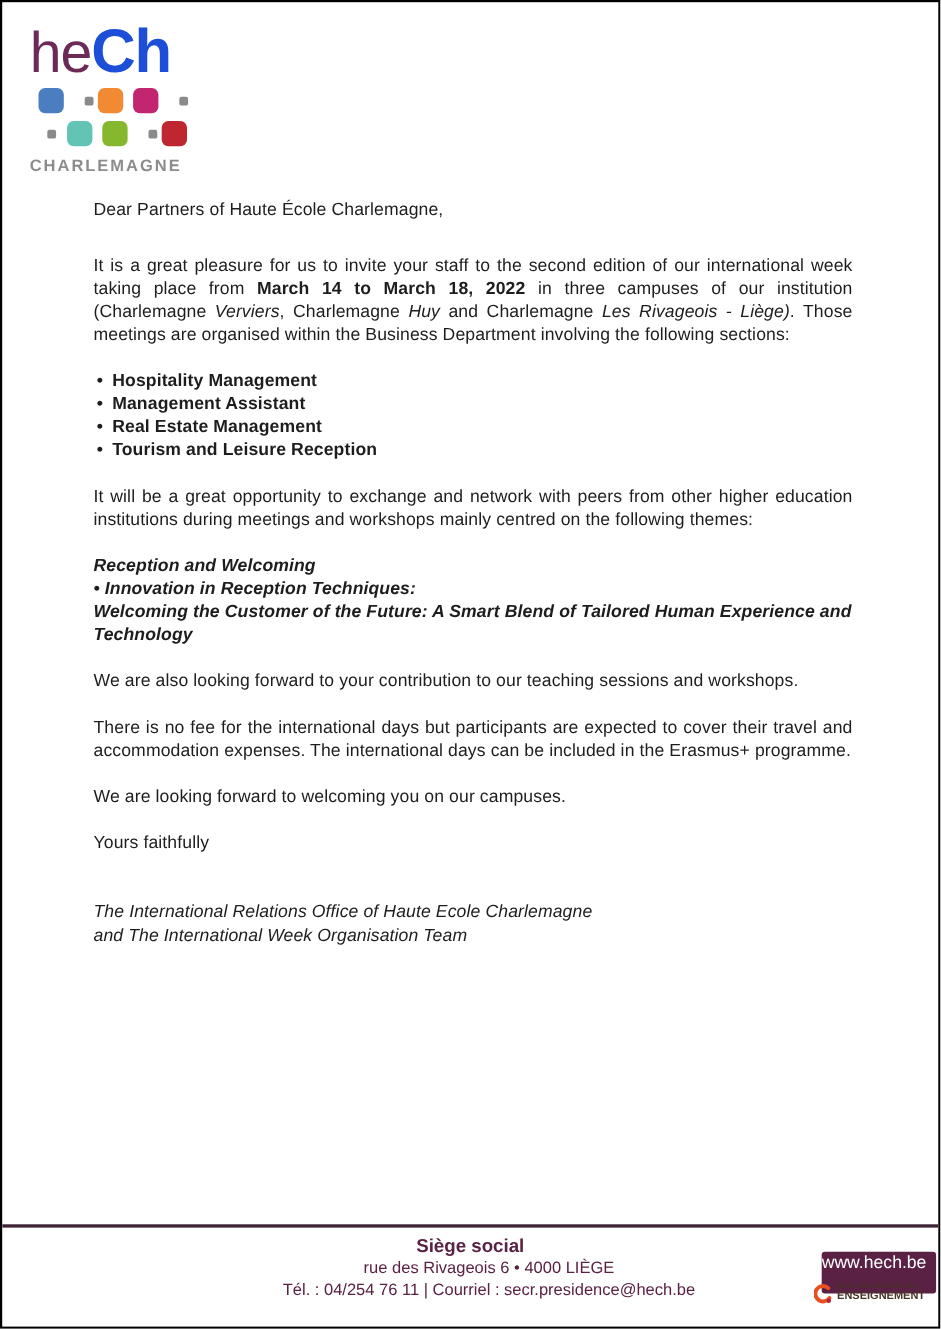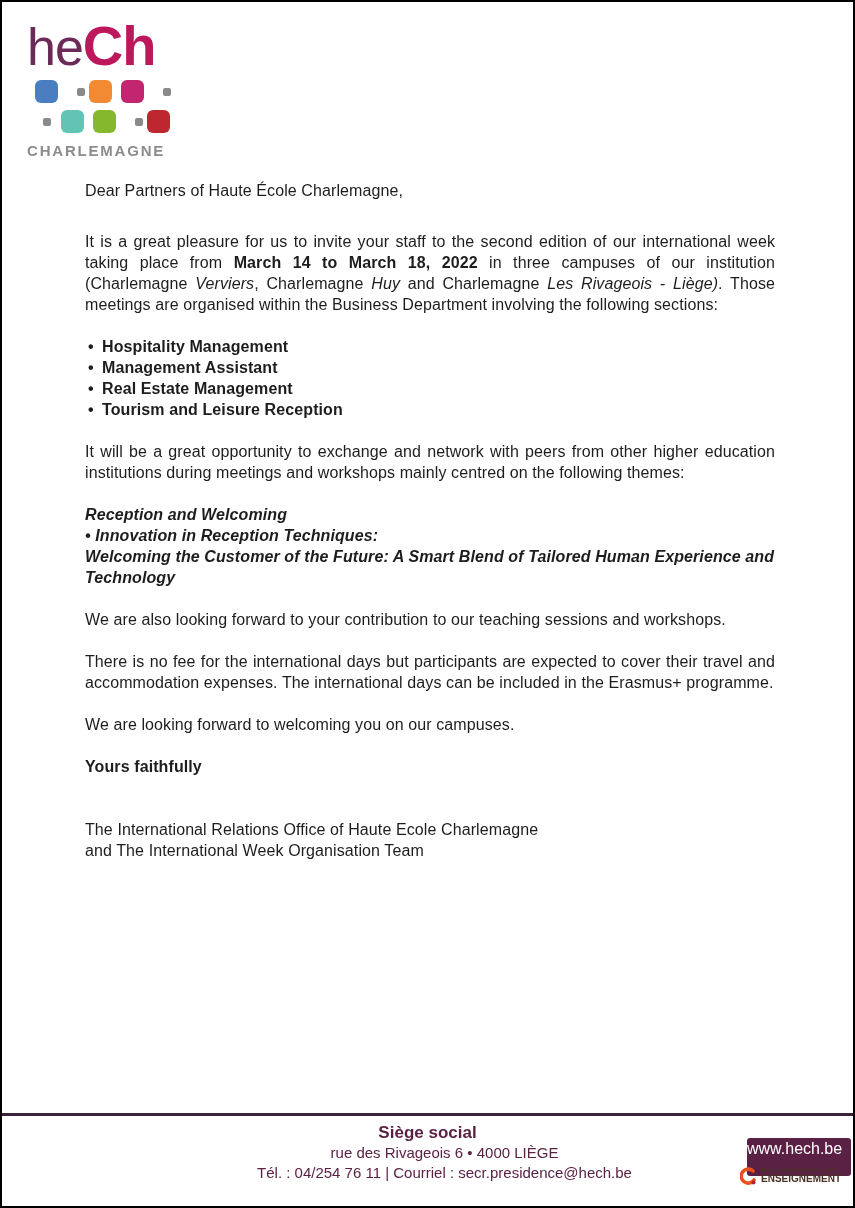--- a/index.html
+++ b/index.html
@@ -11,41 +11,41 @@
     background:#ffffff;
     font-family:"Liberation Sans", sans-serif;
     color:#1d1d1d;
     overflow:hidden;
   }
 
   
   .logo { position:absolute; left:25px; top:16px; width:160px; }
   .wordmark { line-height:1; white-space:nowrap; }
   .wordmark .wm-light { font-size:52px; font-weight:400; color:#6b2a58; letter-spacing:-1px; }
-  .wordmark .wm-bold  { font-size:56px; font-weight:800; color:#be185d; letter-spacing:-1px; }
+  .wordmark .wm-bold  { font-size:56px; font-weight:800; color:#1d4ed8; letter-spacing:-1px; }
   .squares { position:relative; width:160px; height:58px; margin-top:6px; }
   .sq  { position:absolute; width:23px; height:23px; border-radius:6px; }
   .dot { position:absolute; width:8px; height:8px; border-radius:2px; }
   .school-name { margin-top:4px; font-size:15px; font-weight:bold; letter-spacing:1.8px; color:#8c8c8c; }
 
   
   .content {
     position:absolute; left:83px; top:178px; width:690px;
     font-size:16px; line-height:21px; letter-spacing:0.1px;
   }
   .para { margin:0 0 21px 0; text-align:justify; }
   .salutation { margin-bottom:30px; text-align:left; }
   .b  { font-weight:bold; }
   .i  { font-style:italic; }
   .bullets { margin:0 0 21px 0; font-weight:bold; }
   .bullet-row { display:flex; }
   .bullet-mark { width:17px; padding-left:3px; box-sizing:border-box; }
   .themes { margin:0 0 21px 0; font-weight:bold; font-style:italic; text-align:left; }
-  .closing { margin-bottom:42px; text-align:left;font-weight:bold; }
-  .signature { text-align:left; }
+  .closing { margin-bottom:42px; text-align:left; }
+  .signature { text-align:left;font-style:italic; }
 
   
   .footer-rule { position:absolute; left:0; right:0; top:1111px; height:3px; background:#3d2137; }
   .footer-center {
     position:absolute; left:0; top:1121px; width:100%;
     text-align:center; color:#5a2144; line-height:20px;
   }
   .footer-heading { font-size:17px; font-weight:bold; }
   .footer-address, .footer-contact { font-size:15px;padding-left:34px; }
   .website-badge {

